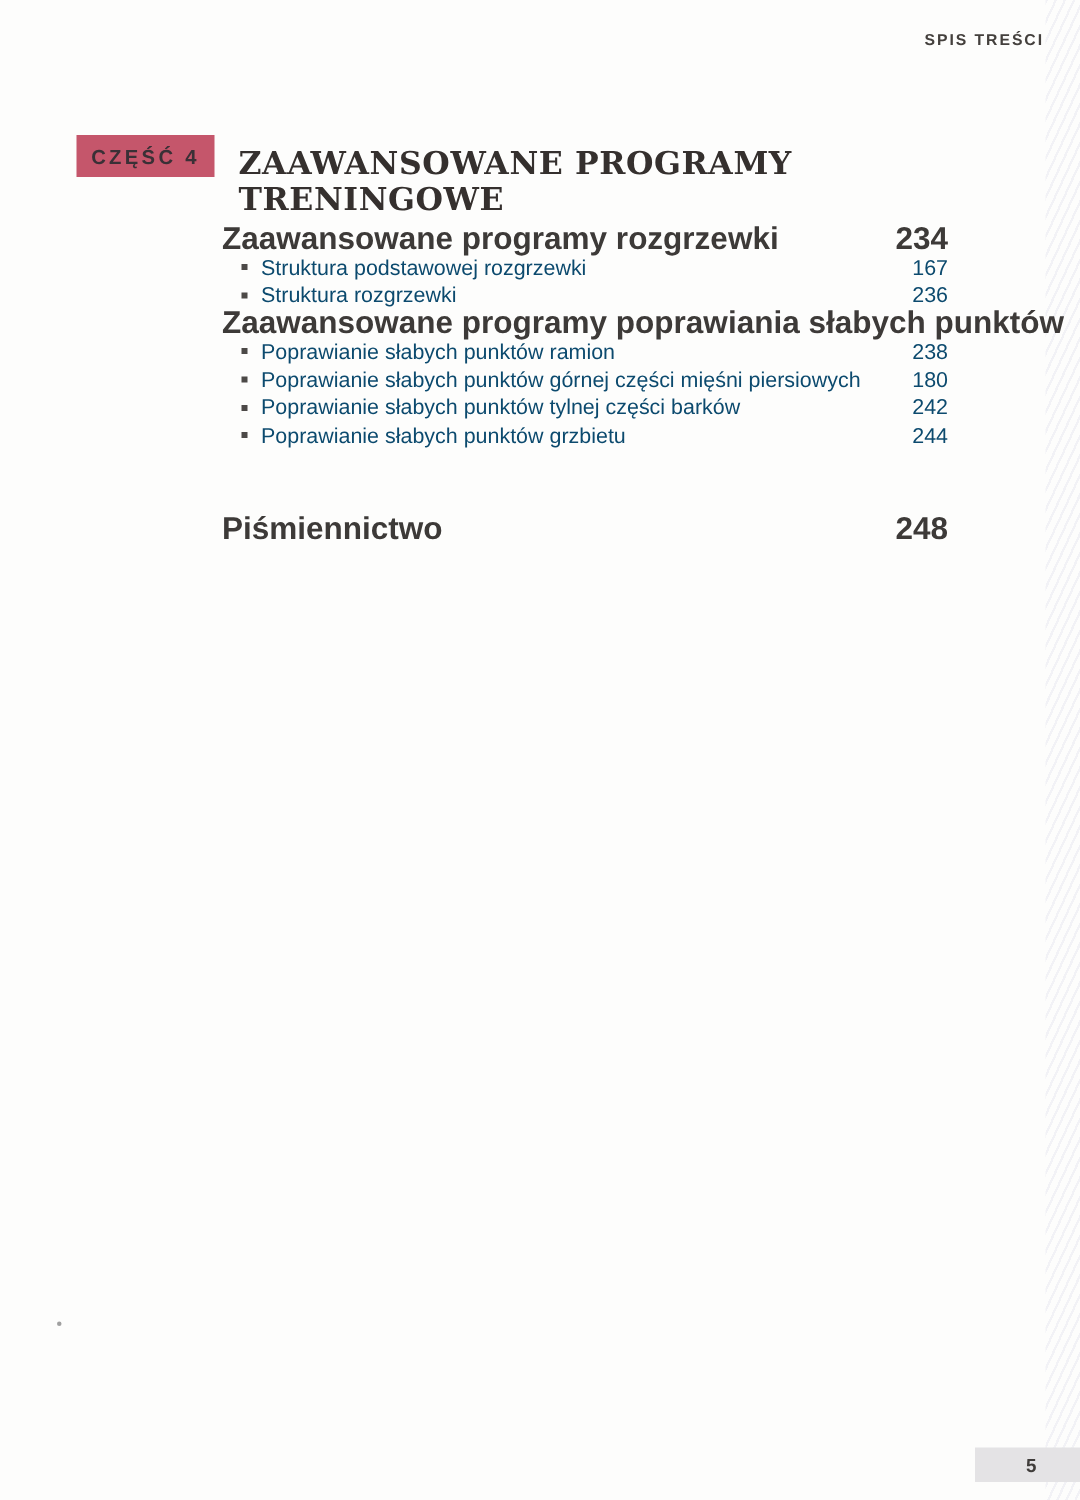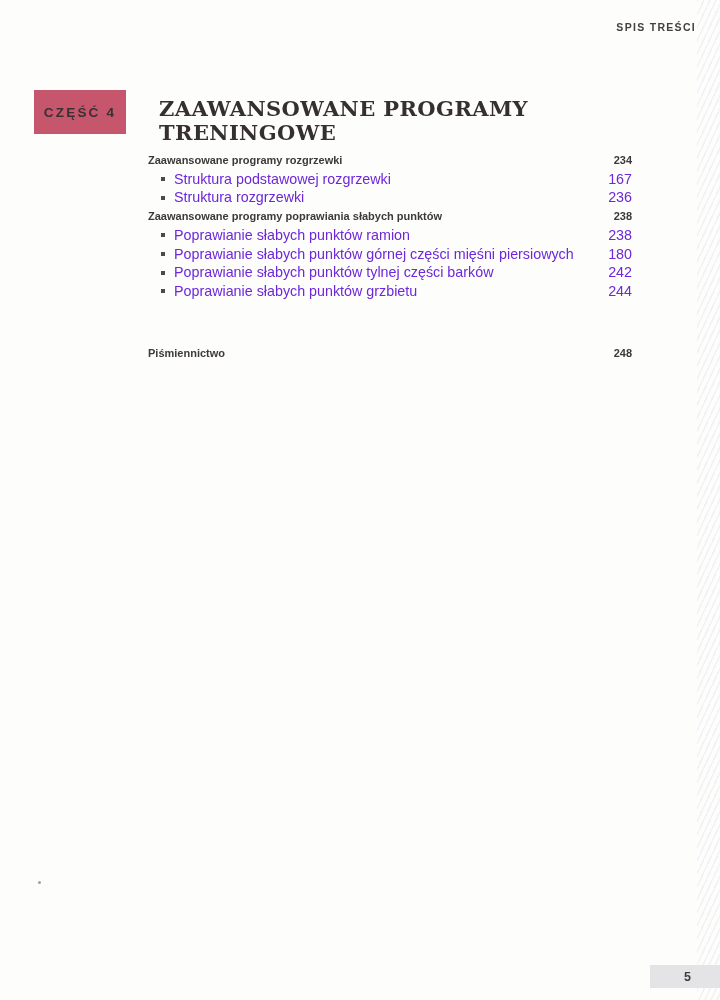--- a/index.html
+++ b/index.html
@@ -23,22 +23,22 @@
       rgba(198,198,222,0.20) 0px, rgba(198,198,222,0.20) 1.5px,
       rgba(255,255,255,0) 1.5px, rgba(255,255,255,0) 5.5px);
   }
   .running-head {
     position: absolute; top: 21px; right: 24px;
     font-size: 10.5px; font-weight: bold;
     letter-spacing: 1.3px;
     color: #44403d;
   }
   .part-badge {
-    position: absolute; left: 34px; top: 90px;
-    width: 92px; height: 44px;
+    position: absolute; left: 51px; top: 90px;
+    width: 92px; height: 28px;
     background: #c5566b;
     color: #3a3036;
     display: flex; align-items: center; justify-content: center;
     font-size: 13.5px; font-weight: bold;
     letter-spacing: 2.2px;
   }
   .part-title {
     position: absolute; left: 148px; top: 86px;
     margin: 11px;
     font-family: "DejaVu Serif", "Liberation Serif", serif;
@@ -51,25 +51,25 @@
     position: absolute; left: 148px; top: 151px;
     width: 484px;
   }
   .toc-row {
     display: flex; justify-content: space-between; align-items: baseline;
     line-height: 18.7px;
     white-space: nowrap;
   }
   .toc-row.section .label,
   .toc-row.section .pg {
-    font-weight: bold; font-size: 11px; color: #3d3a38;
+    font-weight: bold; font-size: 21px; color: #3d3a38;
   }
   .toc-row.sub .label,
   .toc-row.sub .pg {
-    font-size: 14.3px; color: #6d28d9;
+    font-size: 14.3px; color: #0c4a6e;
   }
   .toc-row.sub .label { padding-left: 13px; }
   .toc-row .pg { flex: 0 0 auto; padding-left: 10px; }
   .toc-row.gap { margin-top: 43px; }
   .bullet {
     display: inline-block;
     width: 4px; height: 4px;
     background: #4c4947;
     margin-right: 9px;
     vertical-align: 2.5px;

